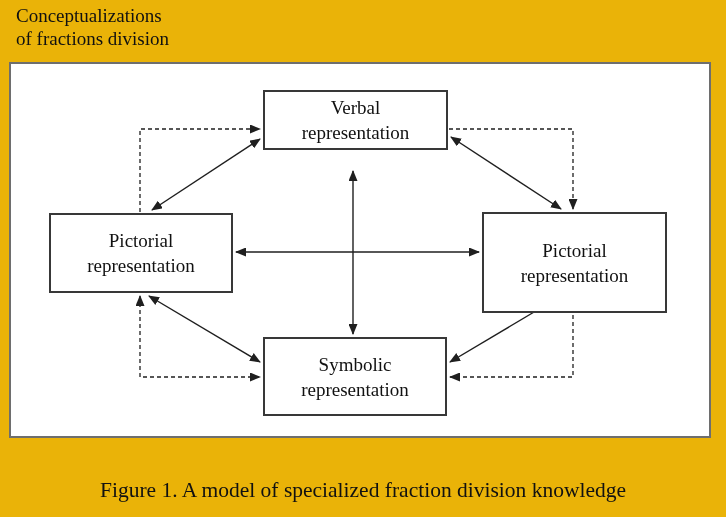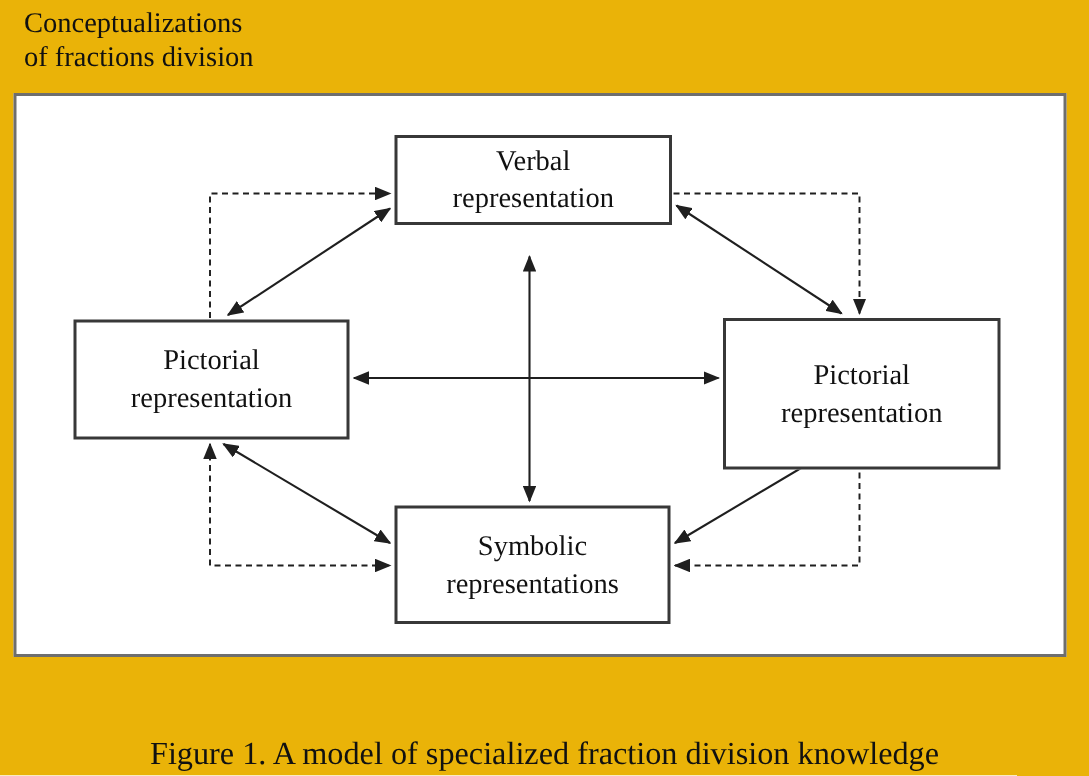--- a/index.html
+++ b/index.html
@@ -72,21 +72,20 @@
   .node-pictorial { left: 482px; top: 212px; width: 185px; height: 101px; }
   .node-symbolic  { left: 263px; top: 337px; width: 184px; height: 79px; }
   .caption {
     position: absolute;
     left: 0;
     top: 476px;
     width: 726px;
     text-align: center;
     font-size: 21.5px;
     line-height: 28px;
-    margin-top: 12px;
   }
 </style>
 </head>
 <body>
 
 <div class="page">
 
   <div class="top-label">Conceptualizations
 of fractions division</div>
 
@@ -123,18 +122,18 @@
   <div class="node node-algebraic">
     <span>Pictorial
 representation</span>
   </div>
   <div class="node node-pictorial">
     <span>Pictorial
 representation</span>
   </div>
   <div class="node node-symbolic">
     <span>Symbolic
-representations</span>
+representation</span>
   </div>
 
   <div class="caption">Figure 1. A model of specialized fraction division knowledge</div>
 
 </div>
 
 </body></html>

